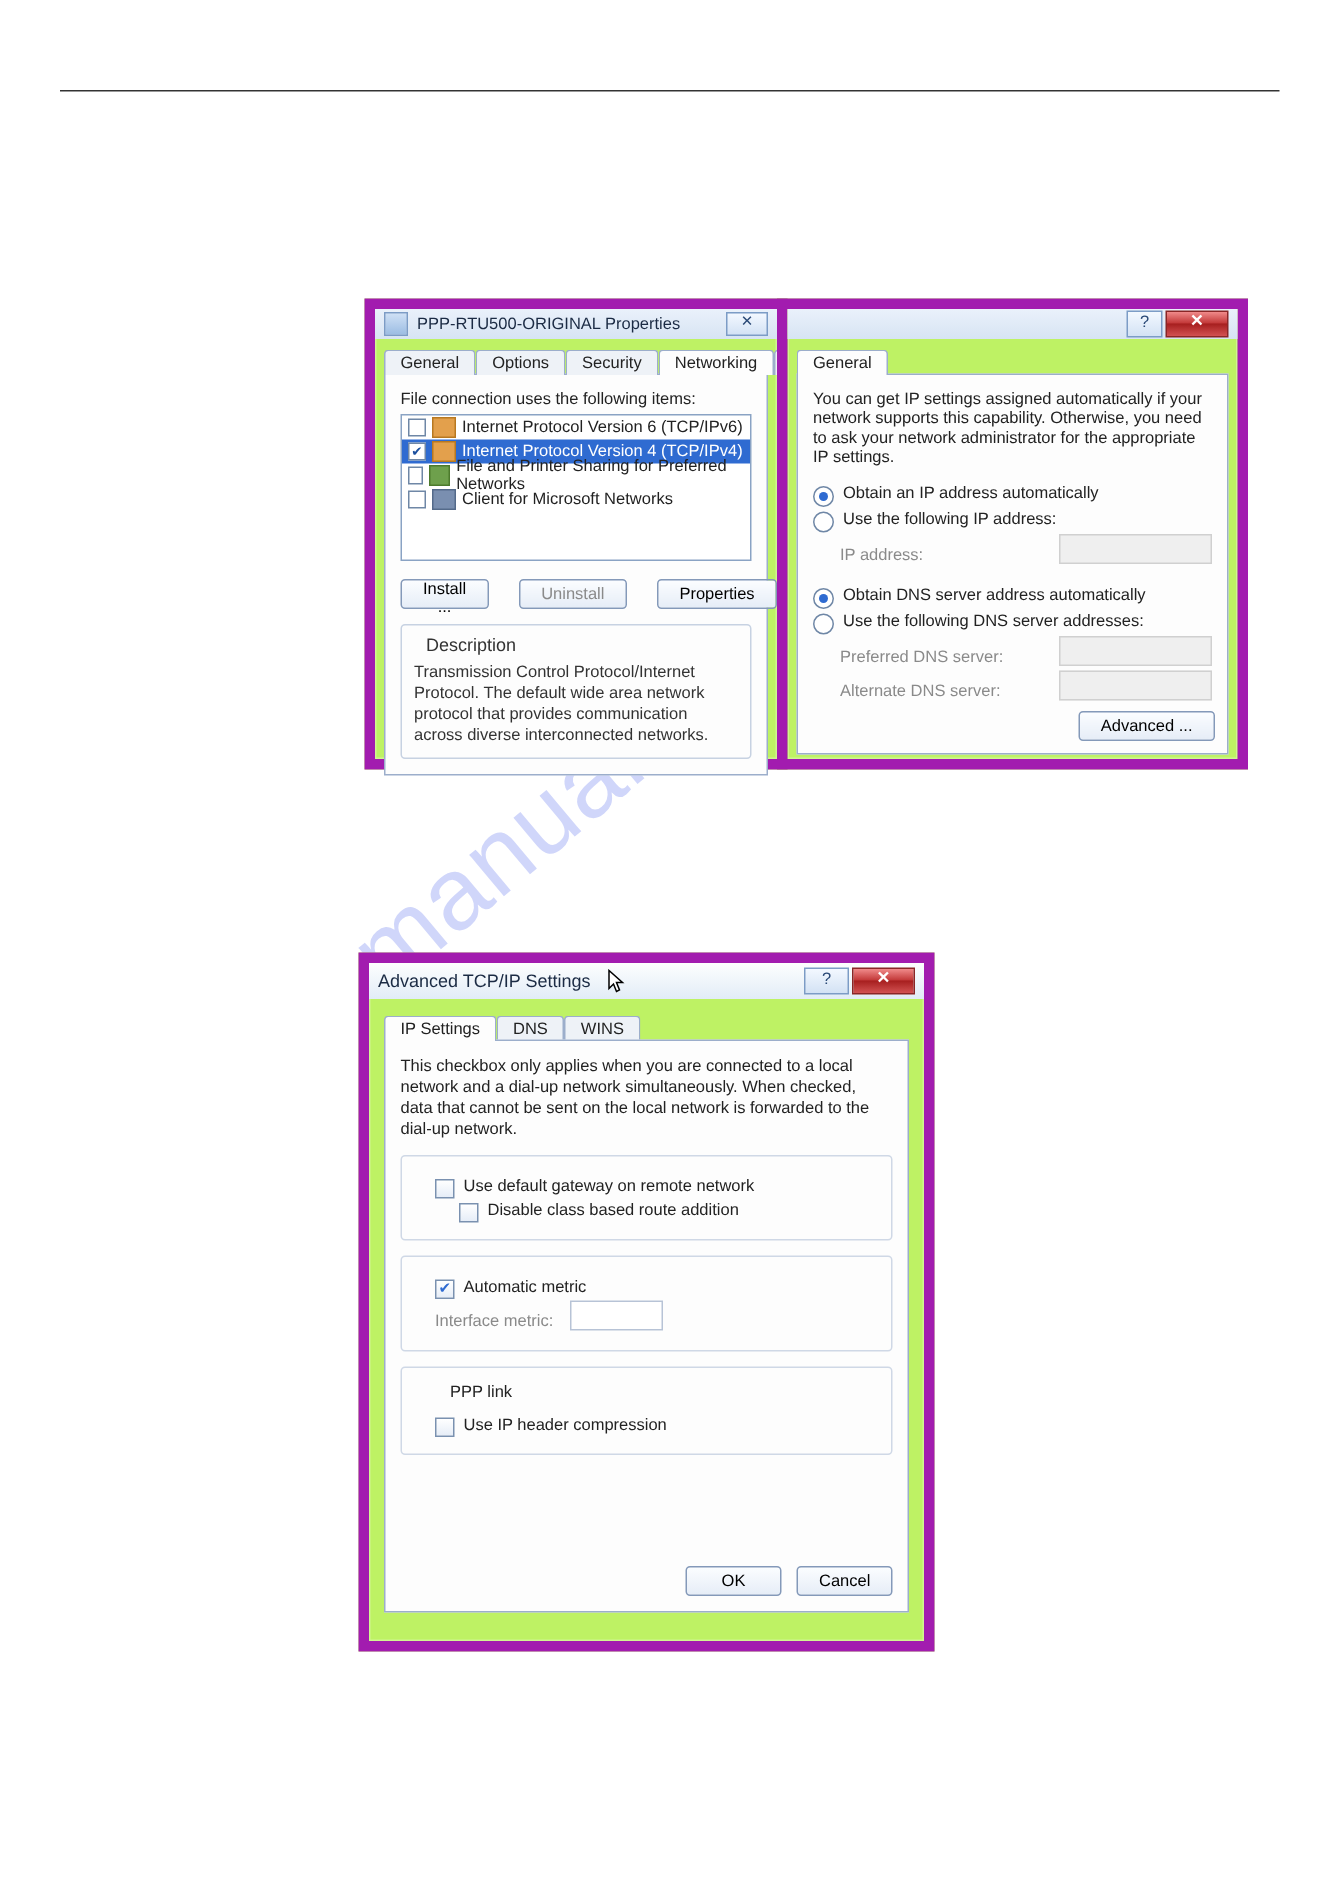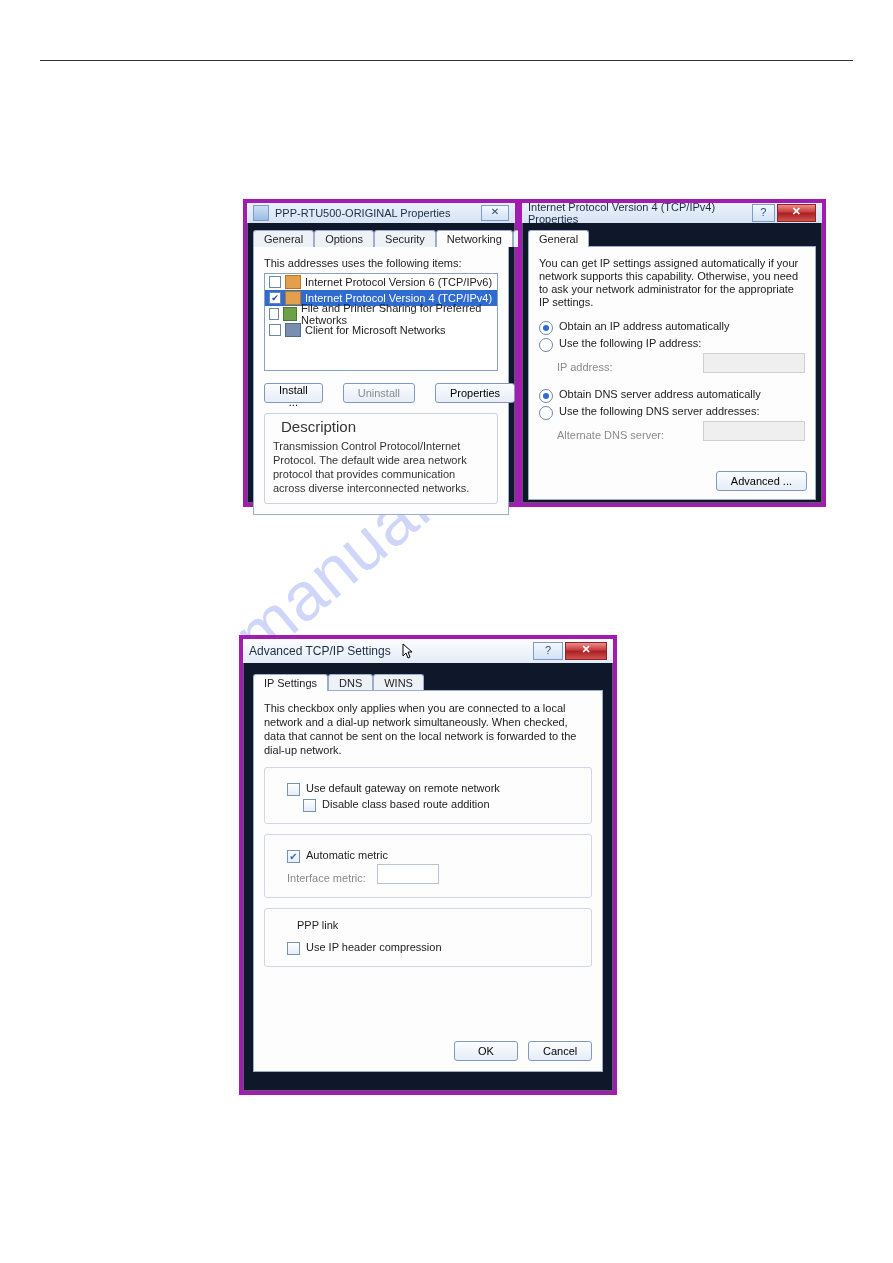--- a/index.html
+++ b/index.html
@@ -18,22 +18,22 @@
   }
   .stage {
     position: relative;
     width: 893px;
     height: 1263px;
   }
 
   
   .win {
     position: absolute;
-    background: #0f172a;
-    border: 4px solid #a21caf;
+    background: #bef264;
+    border: 7px solid #a21caf;
     box-shadow: 0 0 0 1px rgba(255,255,255,.3) inset;
   }
   .titlebar {
     background: linear-gradient(#eaf1fb, #d7e4f3);
     height: 20px;
     display: flex;
     align-items: center;
     padding: 0 6px;
     font-size: 11px;
     color: #1b2b44;
@@ -154,21 +154,21 @@
   }
   .w7-btn[disabled]{ color:#8a8a8a; }
 
   .groupbox {
     border: 1px solid #c7d2e2;
     padding: 8px;
     border-radius: 3px;
     margin-top: 4px;
   }
   .group-title{
-    font-size:15px; color:#333;
+    font-size:12px; color:#333;
     margin:-14px 0 4px 4px;
     background:#fdfdfd;
     display:inline-block; padding:0 4px;
   }
   .desc-text{ color:#333; line-height:14px;}
 
   
   .radio {
     width:12px; height:12px; border-radius:50%;
     border:1px solid #6f87a6; background:#fff;
@@ -252,21 +252,21 @@
       <div class="close-small">✕</div>
     </div>
     <div class="tabs">
       <div class="tab">General</div>
       <div class="tab">Options</div>
       <div class="tab">Security</div>
       <div class="tab active">Networking</div>
       <div class="tab">Sharing</div>
     </div>
     <div class="tab-page">
-      <div class="conn-label">This addresses uses the following items:</div>
+      <div class="conn-label">File connection uses the following items:</div>
       <div class="listbox">
         <div class="li-row">
           <span class="cb"></span>
           <span class="li-icon net"></span>
           <span>Internet Protocol Version 6 (TCP/IPv6)</span>
         </div>
         <div class="li-row sel">
           <span class="cb">✔</span>
           <span class="li-icon net"></span>
           <span>Internet Protocol Version 4 (TCP/IPv4)</span>
@@ -291,21 +291,20 @@
 
       <div class="groupbox" style="margin-top:10px;">
         <div class="group-title">Description</div>
         <div class="desc-text">Transmission Control Protocol/Internet Protocol. The default wide area network protocol that provides communication across diverse interconnected networks.</div>
       </div>
     </div>
   </div>
 
   <div id="dlg2" class="win">
     <div class="titlebar">
-      <span>Internet Protocol Version 4 (TCP/IPv4) Properties</span>
       <div style="flex:1"></div>
       <div class="help-btn">?</div>
       <div class="red-close" style="margin-left:2px;">✕</div>
     </div>
     <div class="tabs">
       <div class="tab active">General</div>
     </div>
     <div class="tab-page" style="height:232px; position:relative;">
       <div style="line-height:13px; margin-bottom:10px;">You can get IP settings assigned automatically if your network supports this capability. Otherwise, you need to ask your network administrator for the appropriate IP settings.</div>
 
@@ -324,20 +323,24 @@
 
       <div style="height:8px"></div>
 
       <div class="row">
         <span class="radio checked"></span>
         <span>Obtain DNS server address automatically</span>
       </div>
       <div class="row">
         <span class="radio"></span>
         <span>Use the following DNS server addresses:</span>
+      </div>
+      <div class="row dim" style="margin-left:18px; justify-content:space-between;">
+        <span>Preferred DNS server:</span>
+        <span class="txtbox dim-bg" style="width:100px;"></span>
       </div>
       <div class="row dim" style="margin-left:18px; justify-content:space-between;gap:21px;">
         <span>Alternate DNS server:</span>
         <span class="txtbox dim-bg" style="width:100px;"></span>
       </div>
 
       <button class="w7-btn" style="position:absolute; right:8px; bottom:8px;">Advanced ...</button>
     </div>
   </div>
 

